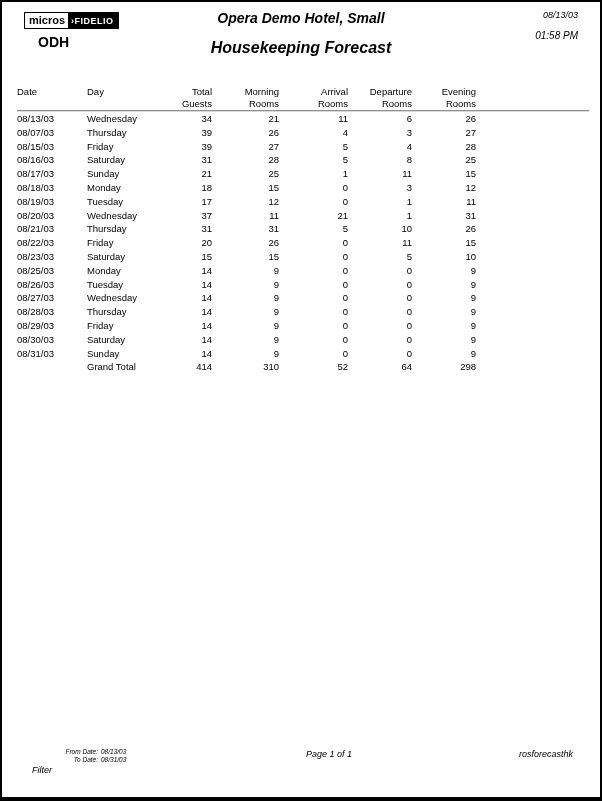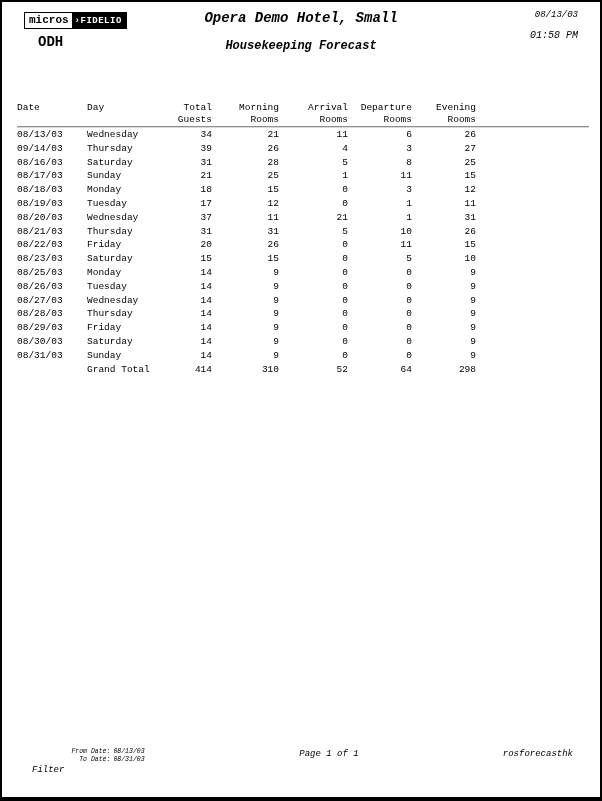--- a/index.html
+++ b/index.html
@@ -7,21 +7,20 @@
   body { font-family: "Liberation Sans", sans-serif; color: #000; }
 
   .page {
     position: relative;
     width: 602px;
     height: 801px;
     background: #fff;
     border: 2px solid #000;
     border-bottom-width: 4px;
     overflow: hidden;
-    font-family: Liberation Mono, monospace;
   }
 
   
   .logo {
     position: absolute;
     left: 22px; top: 10px;
     font-weight: bold;
     white-space: nowrap;
     display: flex;
     align-items: stretch;
@@ -53,21 +52,21 @@
     left: 0; top: 8px; width: 100%;
     text-align: center;
     font-size: 14px;
     font-weight: bold;
     font-style: italic;
   }
   .report-title {
     position: absolute;
     left: 0; top: 37px; width: 100%;
     text-align: center;
-    font-size: 12px;
+    font-size: 16px;
     font-weight: bold;
     font-style: italic;
   }
   .print-date {
     position: absolute;
     right: 22px; top: 8px;
     font-size: 9px;
     font-style: italic;
   }
   .print-time {
@@ -78,21 +77,20 @@
   }
 
   
   table.forecast {
     position: absolute;
     left: 15px; top: 84px;
     width: 572px;
     border-collapse: collapse;
     table-layout: fixed;
     font-size: 9.5px;
-    margin-top: 16px;
   }
   table.forecast th, table.forecast td {
     padding: 0;
     font-weight: normal;
     vertical-align: top;
     white-space: nowrap;
     overflow: visible;
   }
   th.h { text-align: right; }
   th.h div { line-height: 12px; height: 12px; }
@@ -219,27 +217,37 @@
         <td class="c-date">08/13/03</td>
         <td class="c-day">Wednesday</td>
         <td class="num">34</td>
         <td class="num">21</td>
         <td class="num">11</td>
         <td class="num">6</td>
         <td class="num">26</td>
         <td></td>
       </tr>
         <tr>
-        <td class="c-date">09/14/03</td>
+        <td class="c-date">08/07/03</td>
         <td class="c-day">Thursday</td>
         <td class="num">39</td>
         <td class="num">26</td>
         <td class="num">4</td>
         <td class="num">3</td>
         <td class="num">27</td>
+        <td></td>
+      </tr>
+        <tr>
+        <td class="c-date">08/15/03</td>
+        <td class="c-day">Friday</td>
+        <td class="num">39</td>
+        <td class="num">27</td>
+        <td class="num">5</td>
+        <td class="num">4</td>
+        <td class="num">28</td>
         <td></td>
       </tr>
         <tr>
         <td class="c-date">08/16/03</td>
         <td class="c-day">Saturday</td>
         <td class="num">31</td>
         <td class="num">28</td>
         <td class="num">5</td>
         <td class="num">8</td>
         <td class="num">25</td>

